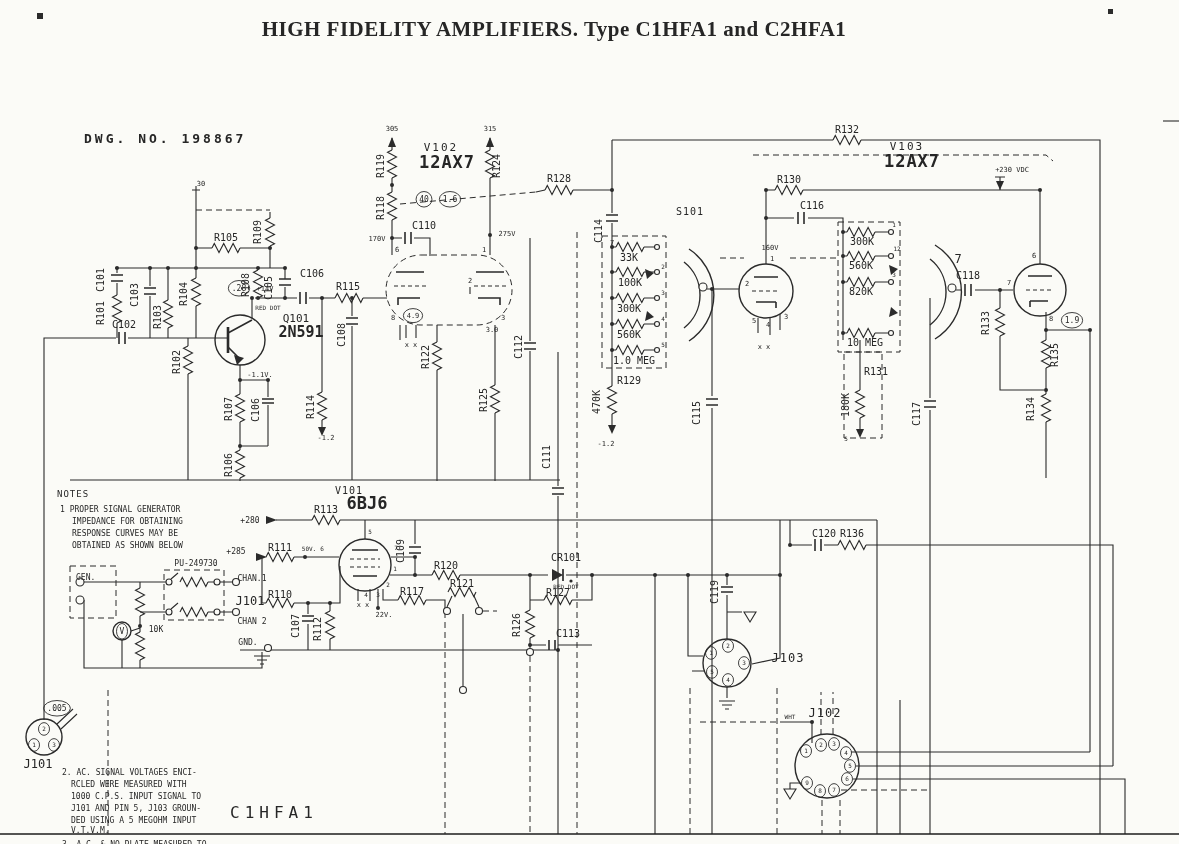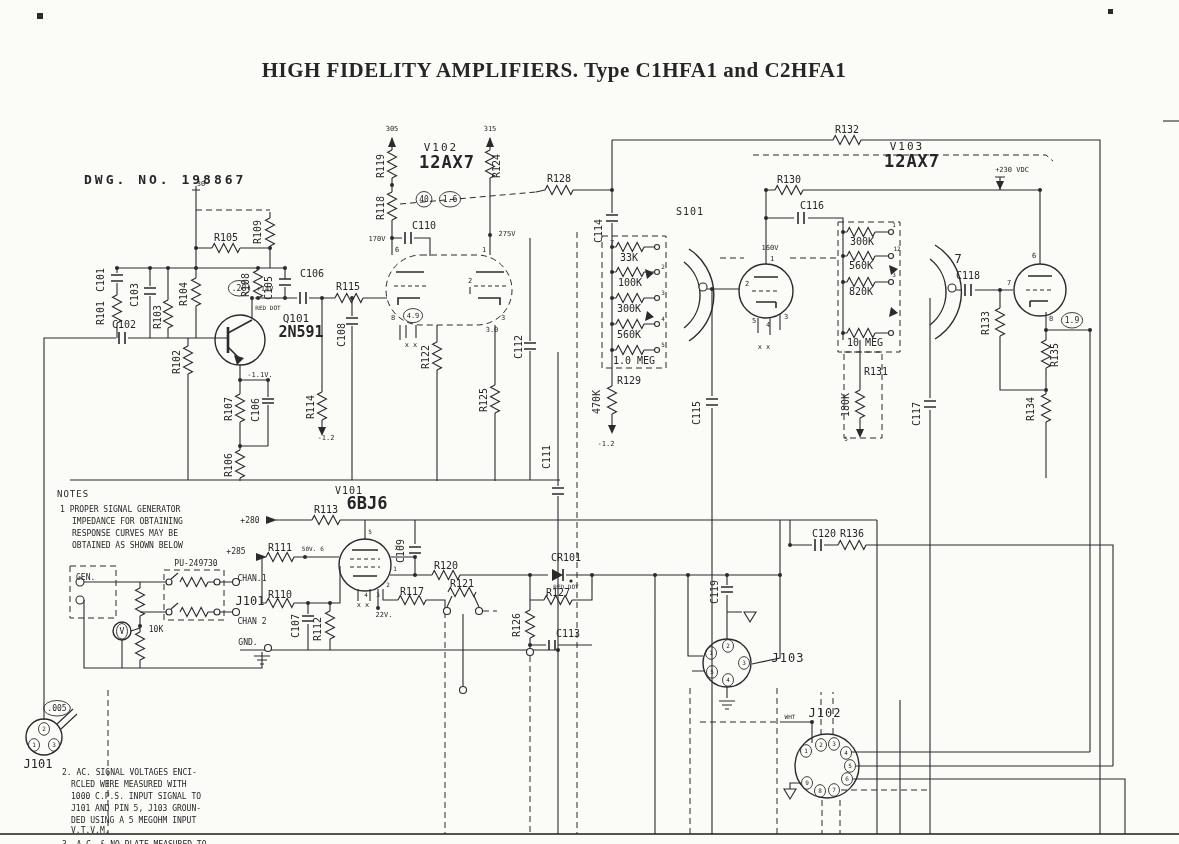--- a/index.html
+++ b/index.html
@@ -1,23 +1,23 @@
 <!DOCTYPE html>
 <html><head>
 <meta charset="utf-8">
 <style>
   html,body{margin:0;padding:0;background:#e8e8e4;}
   #sheet{position:relative;width:1179px;height:844px;background:#fbfbf7;overflow:hidden;
          font-family:"DejaVu Sans Mono",monospace;color:#262626;}
   #sheet svg{position:absolute;left:0;top:0;}
-  .ov{position:absolute;white-space:nowrap;margin-top:41px;}
+  .ov{position:absolute;white-space:nowrap;}
   #title{top:17px;left:554px;transform:translateX(-50%);
          font-family:"Liberation Serif",serif;font-weight:700;font-size:21px;letter-spacing:.5px;}
   #dwg{top:131px;left:84px;font-size:13px;letter-spacing:3px;font-weight:600;}
-  #model{top:803px;left:230px;font-size:16px;letter-spacing:5px;font-weight:700;}
+  #model{top:803px;left:230px;font-size:16px;letter-spacing:5px;font-weight:400;}
   svg text{font-family:"DejaVu Sans Mono",monospace;fill:#262626;}
   svg text.b{font-weight:bold;}
   .w  {stroke:#2b2b2b;stroke-width:1.1;fill:none;}
   .w15{stroke:#2b2b2b;stroke-width:1.6;fill:none;}
   .w16{stroke:#2b2b2b;stroke-width:1.7;fill:none;}
   .bb {stroke:#2b2b2b;stroke-width:2.6;fill:none;}
   .bord{stroke:#1d1d1d;stroke-width:1.6;fill:none;}
   .d1 {stroke:#2b2b2b;stroke-width:1;fill:none;stroke-dasharray:6 4;}
   .d2 {stroke:#2b2b2b;stroke-width:1.2;fill:none;stroke-dasharray:4 3;}
   .comp{stroke:#2b2b2b;stroke-width:1.4;fill:none;}

